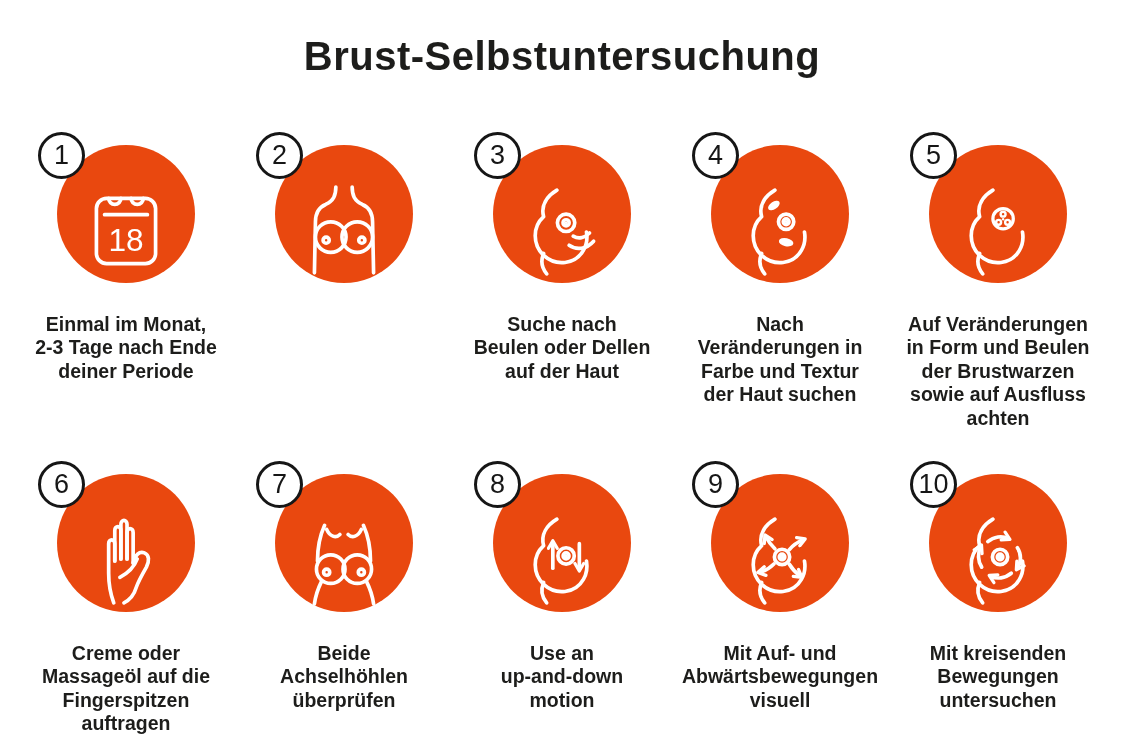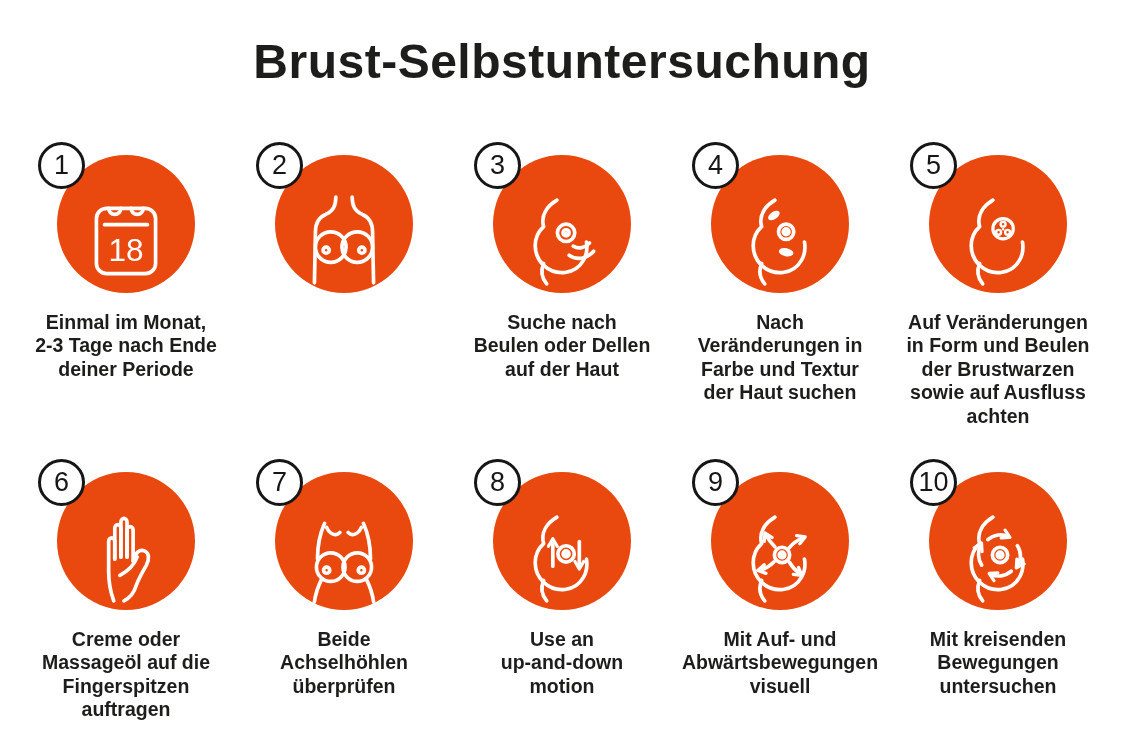--- a/index.html
+++ b/index.html
@@ -5,21 +5,21 @@
   * { margin:0; padding:0; box-sizing:border-box; }
   html,body { background:#ffffff; }
   body {
     width:1124px; height:749px; overflow:hidden;
     font-family:"Liberation Sans", sans-serif;
     color:#1d1d1b;
   }
   .page-title {
     margin-top:34px;
     text-align:center;
-    font-size:48px;
+    font-size:40px;
     font-weight:700;
     letter-spacing:0.5px;
     color:#1d1d1b;
   }
   .row {
     display:flex;
     justify-content:center;
     align-items:flex-start;
     padding:0 10px;
   }
@@ -50,21 +50,21 @@
     border:3px solid #161616;
     border-radius:50%;
     display:flex; align-items:center; justify-content:center;
     font-size:27px;
     font-weight:400;
     color:#161616;
     z-index:2;
   }
   svg.icon { width:102px; height:102px; display:block; }
   .caption {
-    margin-top:18px;
+    margin-top:30px;
     font-size:19.5px;
     font-weight:700;
     line-height:1.2;
     text-align:center;
     white-space:pre-line;
     color:#1d1d1b;
   }
 </style>
 </head>
 <body>

